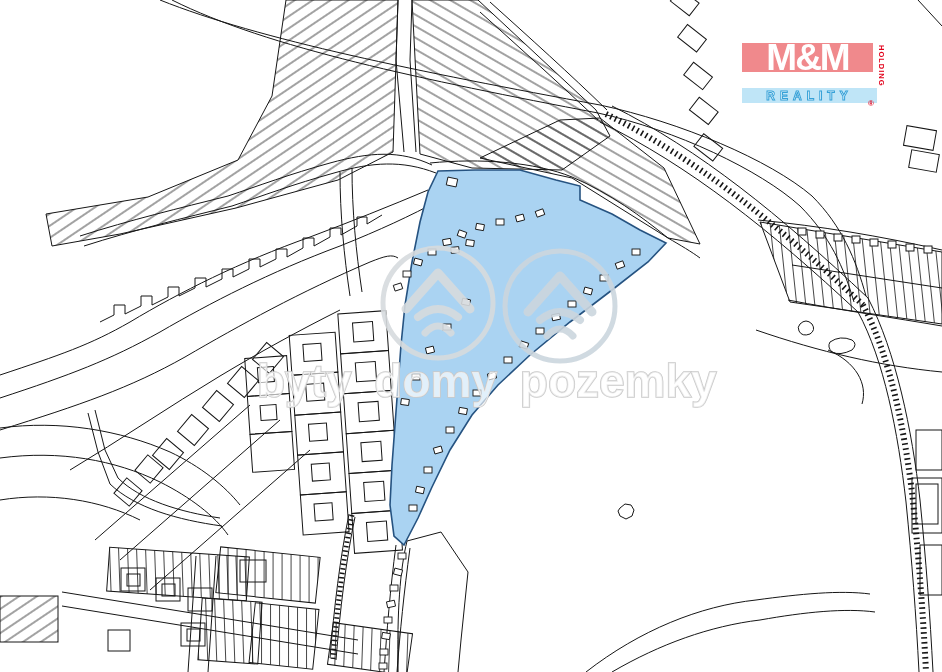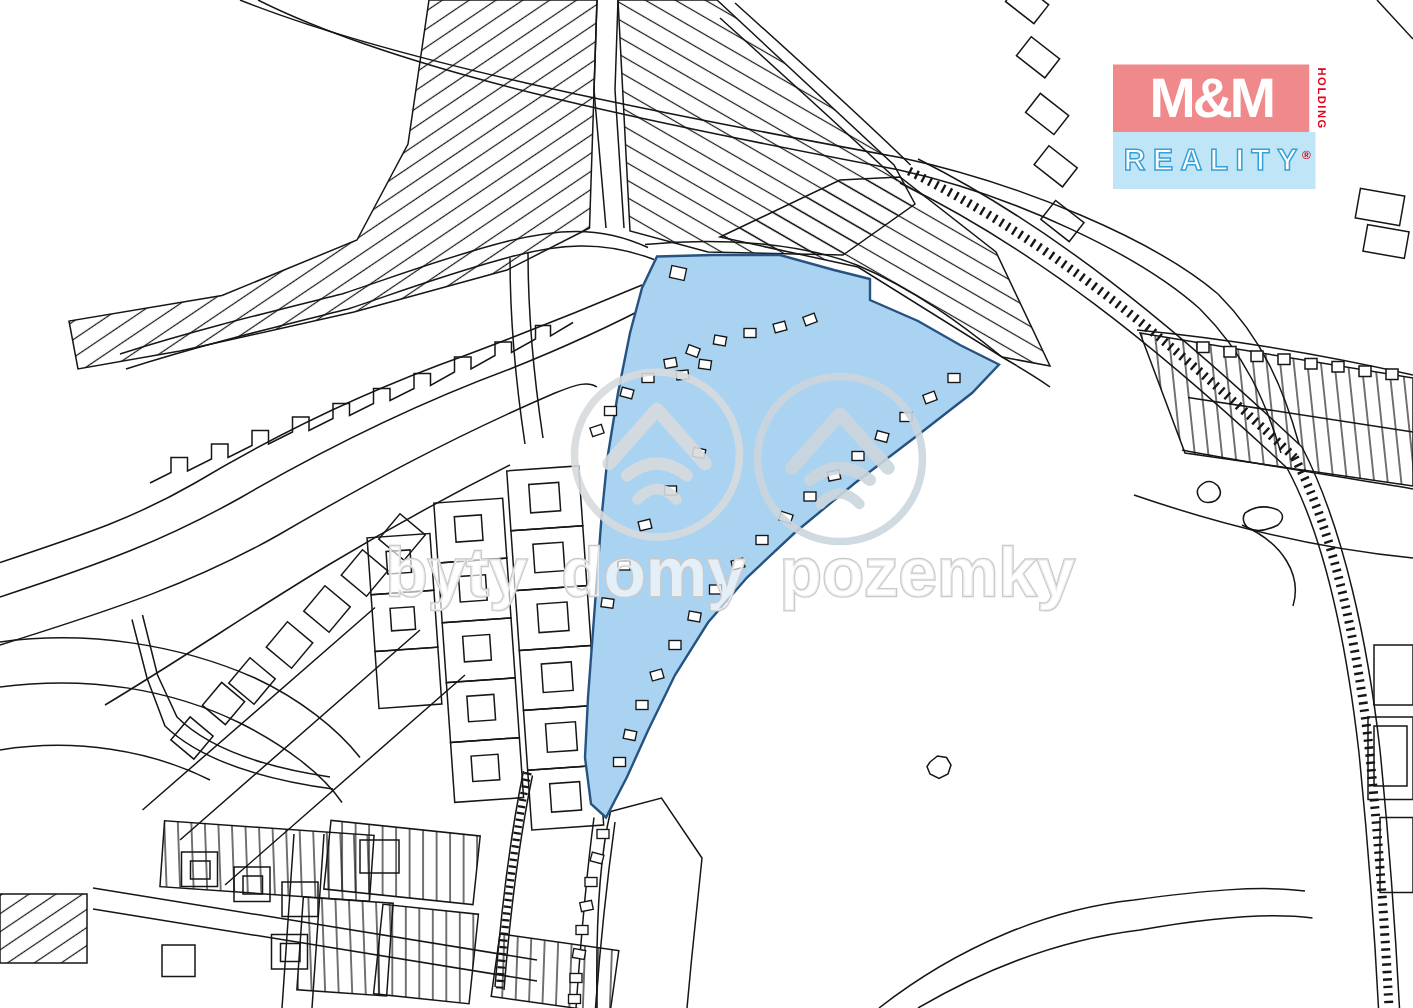--- a/index.html
+++ b/index.html
@@ -1,30 +1,30 @@
 <!DOCTYPE html>
 <html><head>
 <meta charset="utf-8">
 <style>
   html,body{margin:0;padding:0;background:#fff;}
   .stage{position:relative;width:942px;height:672px;overflow:hidden;background:#fff;
          font-family:"Liberation Sans",sans-serif;}
   .stage svg{position:absolute;left:0;top:0;}
   
   .mm-logo{position:absolute;left:742px;top:43px;width:148px;height:66px;}
-  .mm-logo .pink{position:absolute;left:0;top:0;width:131px;height:45px;
+  .mm-logo .pink{position:absolute;left:0;top:0;width:131px;height:29px;
     display:flex;align-items:center;justify-content:center;
     font-weight:bold;font-size:37px;letter-spacing:-2px;color:#fff;
     font-family:"Liberation Sans",sans-serif;}
   .mm-logo .holding{position:absolute;left:131px;top:0;width:16px;height:45px;background:#fff;
     display:flex;align-items:center;justify-content:center;
     writing-mode:vertical-rl;font-size:7.5px;font-weight:bold;letter-spacing:1px;}
-  .mm-logo .blue{position:absolute;left:0;top:45px;width:135px;height:38px;
+  .mm-logo .blue{position:absolute;left:0;top:45px;width:135px;height:15px;
     display:flex;align-items:center;justify-content:center;
-    font-weight:bold;font-size:20px;letter-spacing:5px;color:#fff;
+    font-weight:bold;font-size:12px;letter-spacing:5px;color:#fff;
     -webkit-text-stroke:1px #35a1d8;}
   .mm-logo .reg{position:absolute;left:126px;top:56px;font-size:8px;font-weight:bold;}
   
   text.wm{font-family:"Liberation Sans",sans-serif;font-weight:bold;font-size:46px;
     word-spacing:10px;paint-order:stroke;}
 </style>
 </head>
 <body>
 
 <div class="stage">

